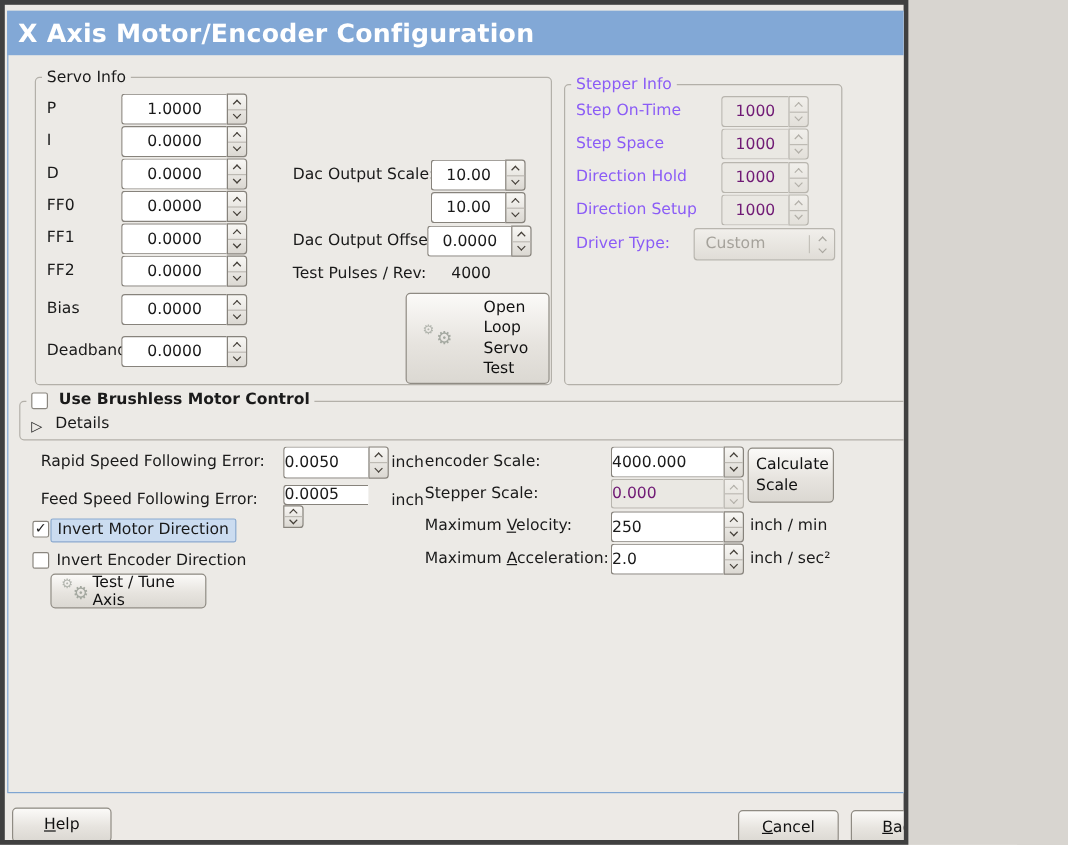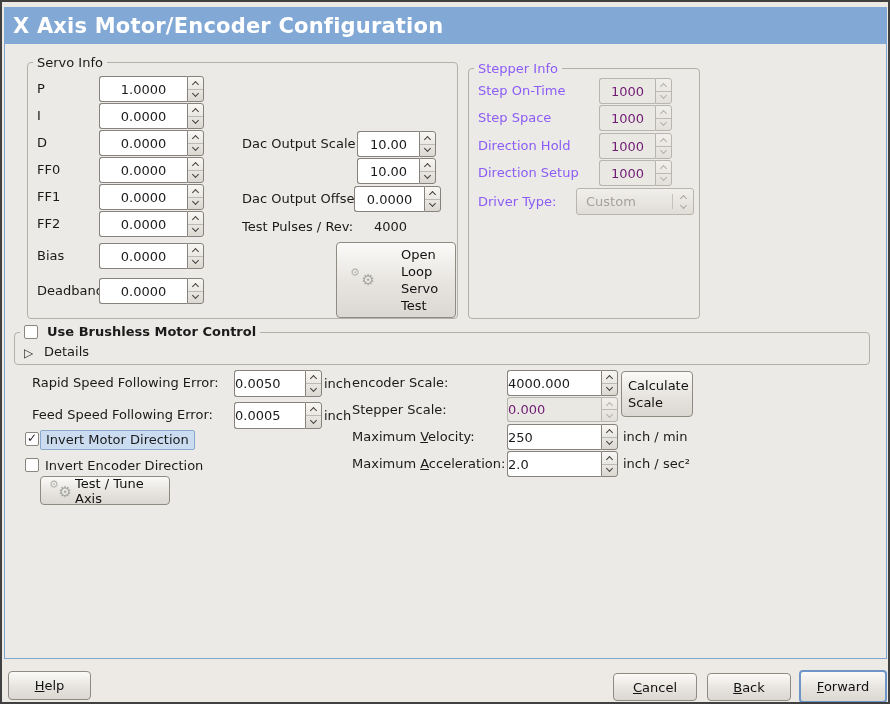--- a/index.html
+++ b/index.html
@@ -2,22 +2,22 @@
 <html><head>
 <meta charset="utf-8">
 <style>
   html,body{margin:0;padding:0;}
   body{
     background:#d8d5d0;
     font-family:"DejaVu Sans","Liberation Sans",sans-serif;
     font-size:13px;color:#1a1a1a;
   }
   .window{
-    position:relative;width:890px;height:704px;
-    background:#edeae6;border:2px solid #404040;box-sizing:border-box;overflow:hidden;
+    position:relative;width:757px;height:704px;
+    background:#edeae6;border:4px solid #404040;box-sizing:border-box;overflow:hidden;
   }
   
   .main-frame{
     position:absolute;left:2px;top:5px;width:883px;height:652px;
     border:1px solid #7fa5d2;box-sizing:border-box;background:#eceae6;
   }
   .titlebar{
     position:absolute;left:2px;top:5px;width:883px;height:37px;box-sizing:border-box;
     background:#82a8d6;display:flex;align-items:center;padding-left:9px;
   }
@@ -318,21 +318,21 @@
           <span class="ch"></span>
         </div>
         <div class="sb dn">
           <span class="ch"></span>
         </div>
       </div>
   </div>
   <div class="lbl" style="left:322px;top:368px;line-height:27px;">inch</div>
 
   <div class="lbl" style="left:30px;top:400px;">Feed Speed Following Error:</div>
-  <div class="spin" style="left:232px;top:400px;height:27px;">
+  <div class="spin" style="left:232px;top:400px;height:27px;flex-direction:column;">
     <div class="entry" style="width:71px;">0.0005</div>
     <div class="btns">
         <div class="sb up">
           <span class="ch"></span>
         </div>
         <div class="sb dn">
           <span class="ch"></span>
         </div>
       </div>
   </div>

